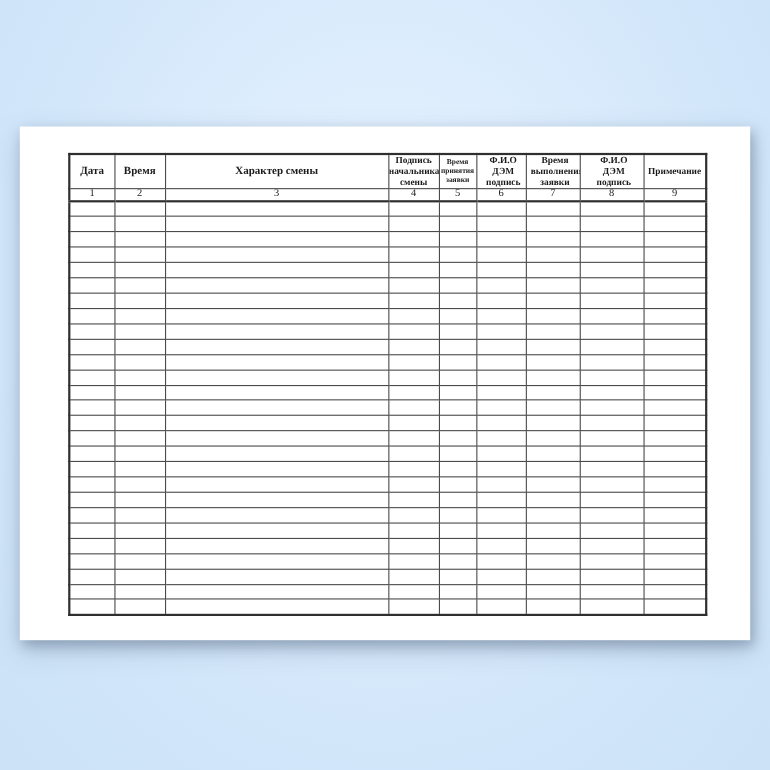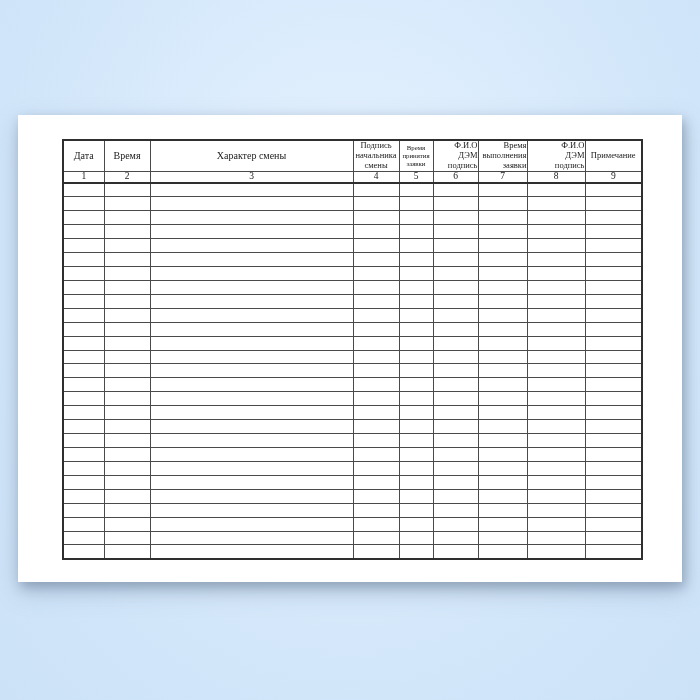--- a/index.html
+++ b/index.html
@@ -36,37 +36,37 @@
   table.journal td {
     border: 1px solid #4a4a4a;
     padding: 0;
     margin: 0;
     overflow: hidden;
   }
   tr.header-row {
     height: 31px;
   }
   tr.header-row th {
-    font-weight: normal;
+    font-weight: bold;
     font-size: 8.5px;
     line-height: 1.12;
     text-align: center;
     vertical-align: middle;
     color: #1b1b1b;
     white-space: pre-line;
     margin-top: 10px;
   }
   tr.header-row th.big {
     font-size: 10px;
   }
   tr.header-row th.small {
     font-size: 6.8px;
   }
   tr.header-row th.left {
-    text-align: right;
+    text-align: center;
     padding-left: 4px;
   }
   tr.number-row {
     height: 12px;
   }
   tr.number-row th {
     font-weight: normal;
     font-size: 9.5px;
     line-height: 1;
     text-align: center;

